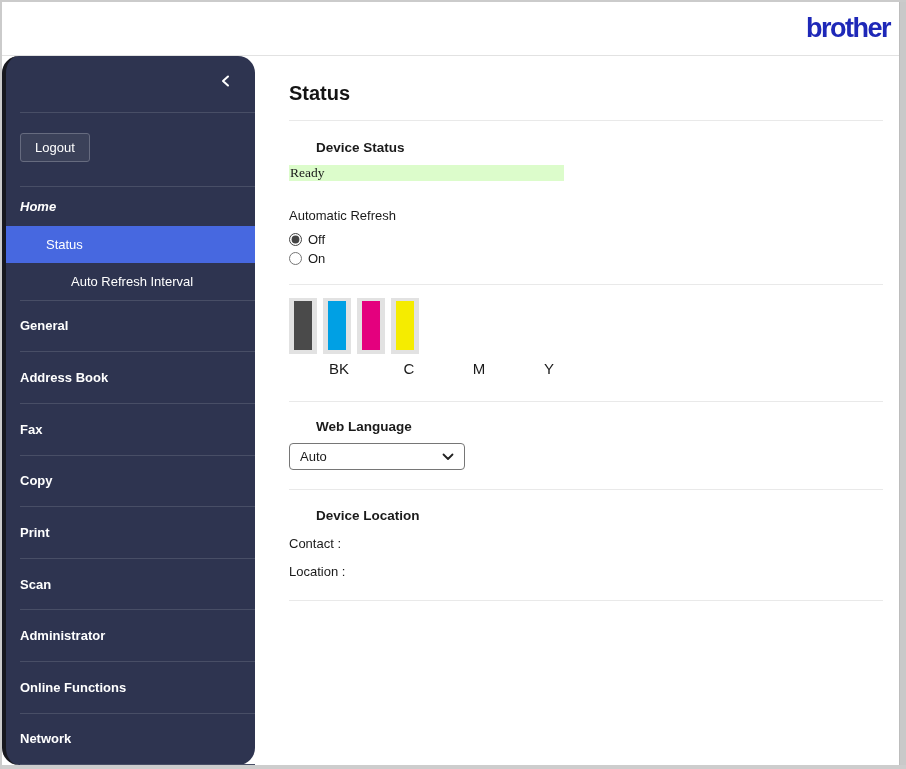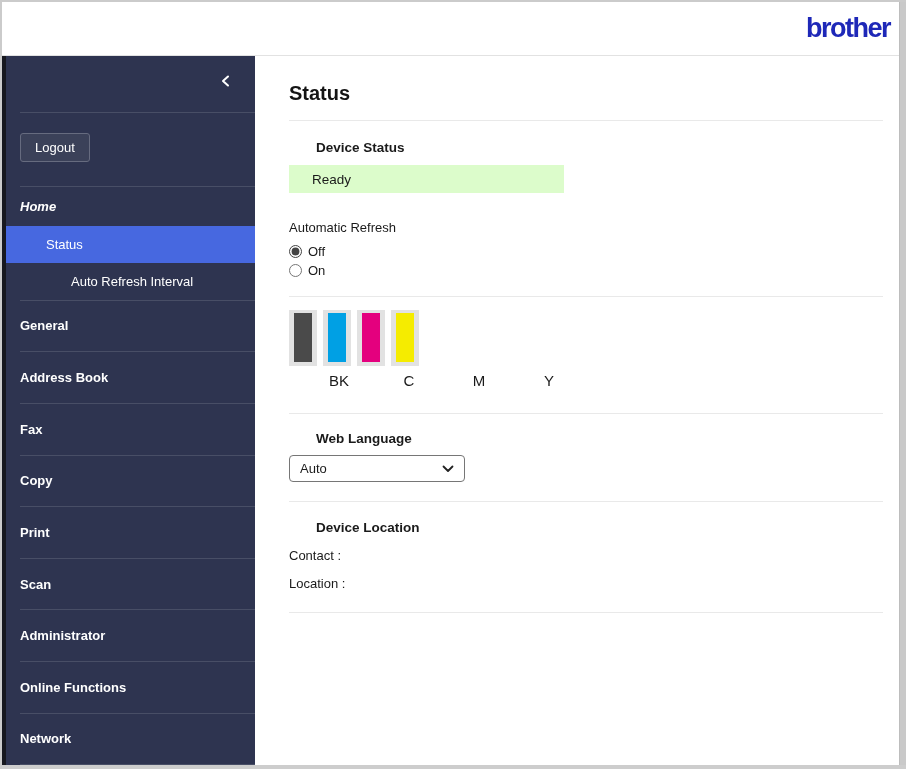--- a/index.html
+++ b/index.html
@@ -52,22 +52,22 @@
 
   
   .main { flex:1; padding-left:34px; }
   .content { width:594px; }
   .page-title { font-size:20px; font-weight:bold; color:#141414; margin-top:26px; }
   .rule { border:0; border-top:1px solid #e9e9e9; }
   .rule-title { margin-top:15px; }
   .bold-label { font-size:13.5px; font-weight:bold; color:#1a1a1a;padding-left:27px; }
   .lbl-devstatus { margin-top:19px; }
   .status-box {
-    margin-top:10px; width:275px; height:28px; display:flex; align-items:center;
-    padding-left:23px; font-size:13.5px; color:#1a1a1a;
+    margin-top:10px; width:275px; height:16px; display:flex; align-items:center;
+    padding-left:1px; font-size:13.5px; color:#1a1a1a;font-family:Liberation Serif, serif;
   }
   .plain-label { font-size:13px; color:#1a1a1a; }
   .lbl-autorefresh { margin-top:27px; }
   .radio-group { margin-top:7px; }
   .radio-row { display:flex; align-items:center; gap:6px; height:19px; font-size:13px; color:#1a1a1a; }
   .radio-row input { accent-color:#444; width:13px; height:13px; margin:0; }
   .rule-s1 { margin-top:16px; }
   .lbl-toner { margin-top:20px; }
   .toner-row { display:flex; gap:6px; margin-top:13px; }
   .cartridge { width:28px; height:56px; background:#e2e2e2; position:relative; }
@@ -100,21 +100,21 @@
 <body>
 
 <div class="page">
 
   <div class="header">
     <div class="logo" style="color: rgb(30, 40, 184);">brother</div>
   </div>
 
   <div class="body">
 
-    <aside class="sidebar" style="background-color: rgb(46, 52, 80);">
+    <aside class="sidebar" style="background-color: rgb(46, 52, 80); border-radius: 17px;">
 
       <div class="collapse-row">
         <div class="collapse-btn">
           <span>
             <svg width="14" height="14" viewBox="0 0 14 14">
               <polyline points="9,2.5 4,7 9,11.5" fill="none" stroke="#ffffff" stroke-width="2" stroke-linecap="round" stroke-linejoin="round"></polyline>
             </svg>
           </span>
         </div>
       </div>

